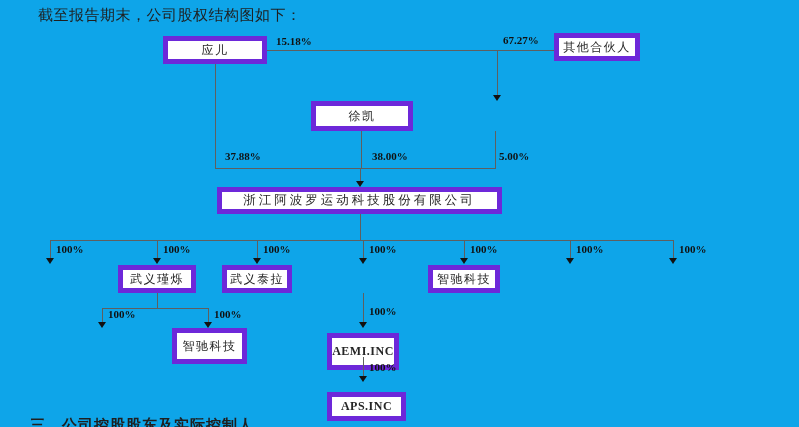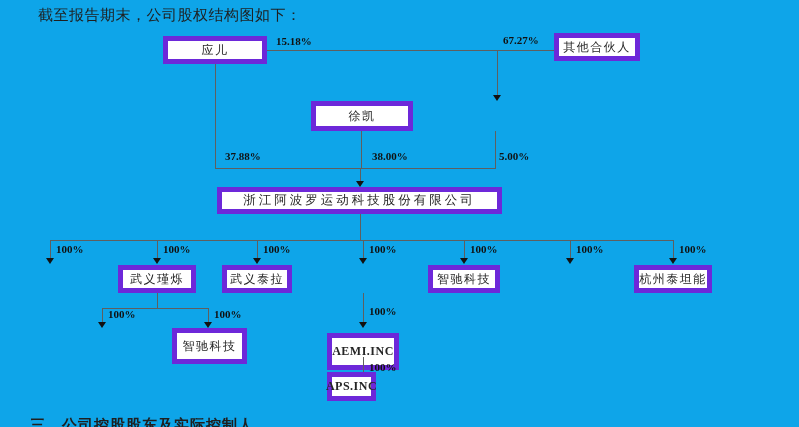--- a/index.html
+++ b/index.html
@@ -92,38 +92,37 @@
   <div class="arrow-down" style="left:566px;top:258px"></div>
   <div class="pct" style="left:576px;top:243px">100%</div>
 
   <div class="vline" style="left:673px;top:240px;height:18px"></div>
   <div class="arrow-down" style="left:669px;top:258px"></div>
   <div class="pct" style="left:679px;top:243px">100%</div>
 
   <div class="box" style="left:118px;top:265px;width:78px;height:28px">武义瑾烁</div>
   <div class="box" style="left:222px;top:265px;width:70px;height:28px">武义泰拉</div>
   <div class="box" style="left:428px;top:265px;width:72px;height:28px">智驰科技</div>
-  <div class="box" style="left:634px;top:265px;width:78px;height:28px">杭州泰坦能</div>
 
   <div class="vline" style="left:157px;top:293px;height:15px"></div>
   <div class="hline" style="left:102px;top:308px;width:106px"></div>
   <div class="vline" style="left:102px;top:308px;height:14px"></div>
   <div class="arrow-down" style="left:98px;top:322px"></div>
   <div class="pct" style="left:108px;top:308px">100%</div>
   <div class="vline" style="left:208px;top:308px;height:14px"></div>
   <div class="arrow-down" style="left:204px;top:322px"></div>
   <div class="pct" style="left:214px;top:308px">100%</div>
 
   <div class="box" style="left:172px;top:328px;width:75px;height:36px">智驰科技</div>
 
   <div class="vline" style="left:363px;top:293px;height:29px"></div>
   <div class="arrow-down" style="left:359px;top:322px"></div>
   <div class="pct" style="left:369px;top:305px">100%</div>
   <div class="box en" style="left:327px;top:333px;width:72px;height:37px">AEMI.INC</div>
 
   <div class="vline" style="left:363px;top:357px;height:19px"></div>
   <div class="arrow-down" style="left:359px;top:376px"></div>
   <div class="pct" style="left:369px;top:361px">100%</div>
-  <div class="box en" style="left:327px;top:372px;width:49px;height:29px">APS.INC</div>
+  <div class="box en" style="left:327px;top:392px;width:79px;height:29px">APS.INC</div>
 
   <div class="footer-heading">三、公司控股股东及实际控制人</div>
 
 </div>
 
 </body></html>

